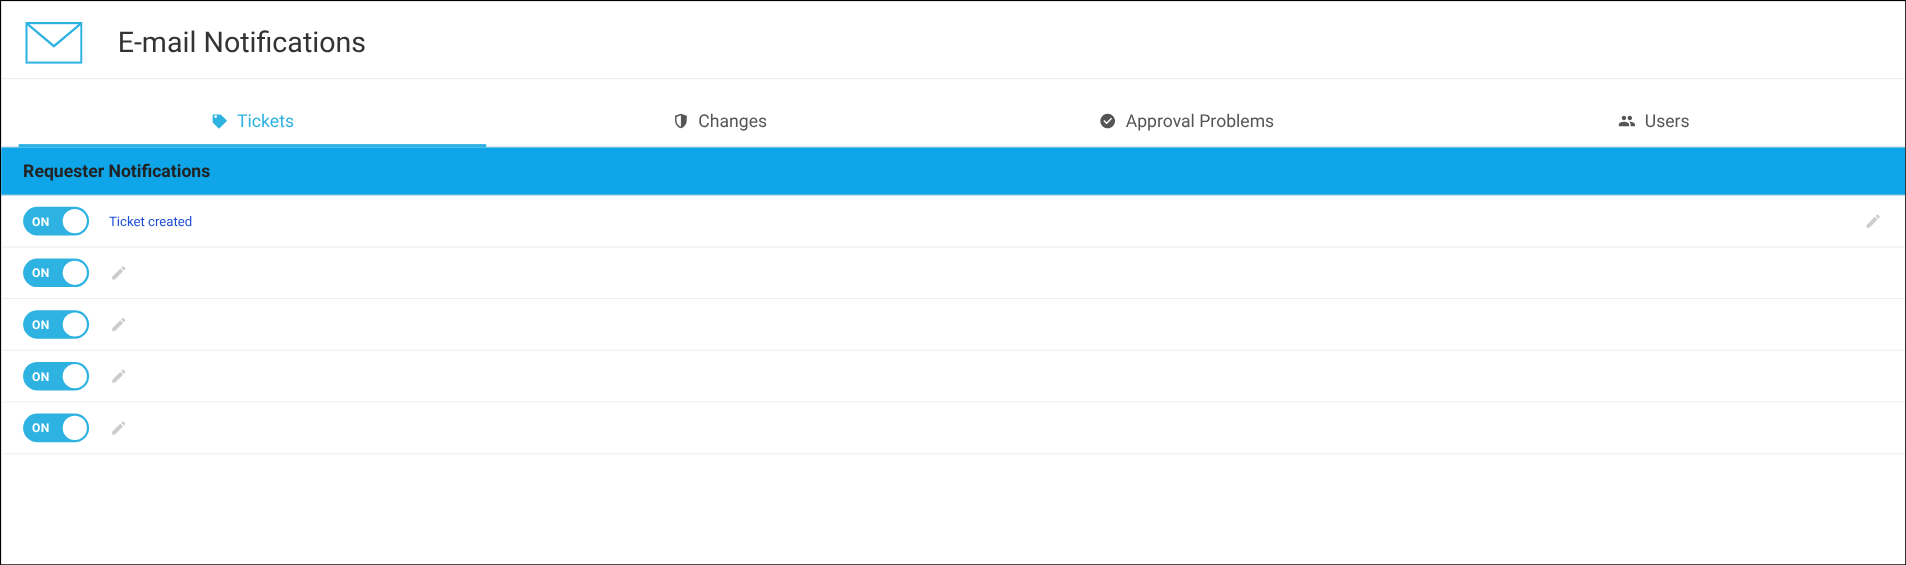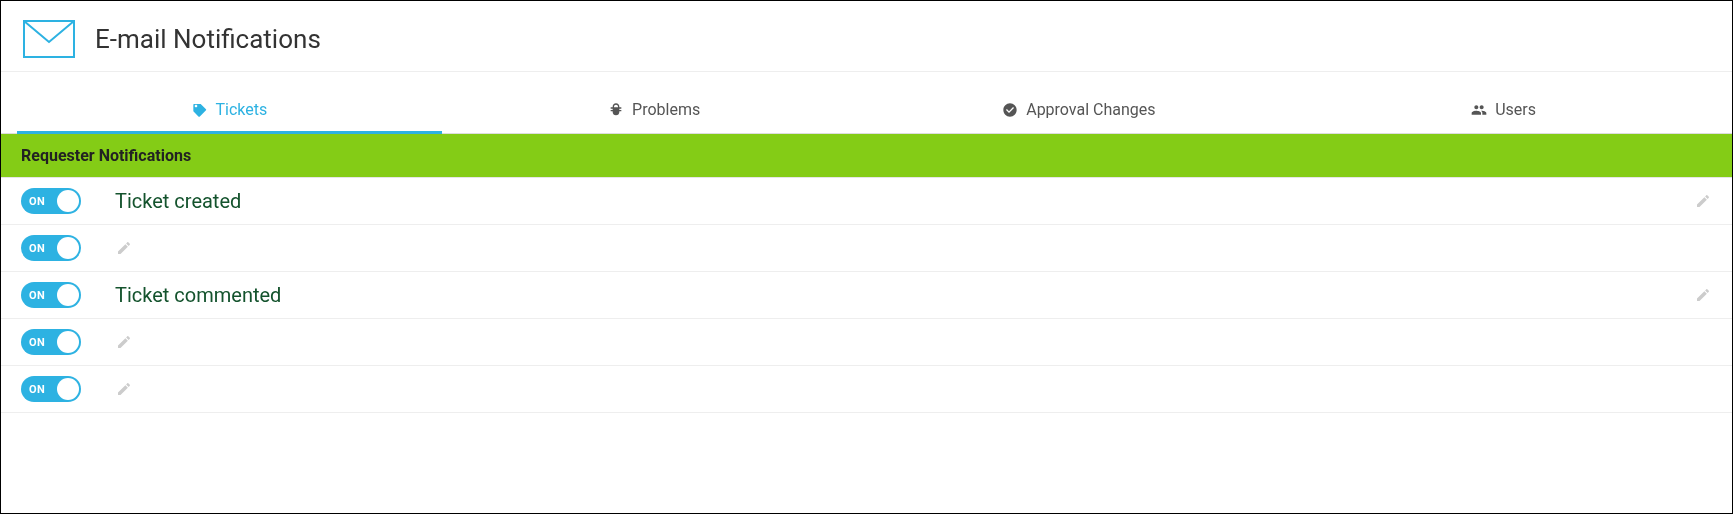--- a/index.html
+++ b/index.html
@@ -24,21 +24,21 @@
   }
   .header-icon {
     width: 56px;
     height: 40px;
     margin-right: 18px;
     display: flex;
     align-items: center;
     justify-content: center;
   }
   .header-icon svg { width: 52px; height: 38px; }
-  .header-titles { display: flex; flex-direction: column; }
+  .header-titles { display: flex; flex-direction: column; margin-left: 12px; }
   .page-title {
     font-size: 26px;
     font-weight: 400;
     color: #333;
     line-height: 1.1;
   }
   .page-subtitle {
     font-size: 14px;
     color: #666;
     margin-top: 2px;
@@ -69,33 +69,33 @@
     content: "";
     position: absolute;
     left: 0; right: 0; bottom: -1px;
     height: 3px;
     background: #2db2e2;
   }
   .tab-icon { width: 16px; height: 16px; display:inline-flex; align-items:center; justify-content:center; }
   .tab-icon svg { width: 16px; height: 16px; fill: currentColor; }
 
   .section-header {
-    background: #84cc16;
+    background: #0ea5e9;
     border-bottom: 1px solid #e5e5e5;
     padding: 12px 20px;
     font-size: 16px;
     font-weight: 700;
     color: #222;
   }
   .notif-row {
     display: flex;
     align-items: center;
     padding: 10px 20px;
     border-bottom: 1px solid #eee;
-    gap: 34px;
+    gap: 18px;
   }
   .toggle {
     width: 60px;
     height: 26px;
     border-radius: 13px;
     background: #2db2e2;
     position: relative;
     flex-shrink: 0;
     cursor: pointer;
     display: flex;
@@ -112,22 +112,22 @@
     position: absolute;
     right: 2px;
     top: 2px;
     width: 22px;
     height: 22px;
     background: #fff;
     border-radius: 50%;
   }
   .notif-label {
     flex: 1;
-    font-size: 20px;
-    color: #14532d;
+    font-size: 12px;
+    color: #1d4ed8;
   }
   .edit-icon {
     width: 18px;
     height: 18px;
     color: #ccc;
     cursor: pointer;
     display: flex;
     align-items: center;
     justify-content: center;
   }
@@ -154,38 +154,38 @@
 
     <div class="tab active">
       <span class="tab-icon">
         <svg viewBox="0 0 24 24">
             <path d="M21 11l-8-8-10 0c-.6 0-1 .4-1 1v10l8 8c.4.4 1 .4 1.4 0l9.6-9.6c.4-.4.4-1 0-1.4zM6 8c-1.1 0-2-.9-2-2s.9-2 2-2 2 .9 2 2-.9 2-2 2z"></path>
           </svg>
       </span>
       <span>Tickets</span>
     </div>
 
+
     <div class="tab">
       <span class="tab-icon">
         <svg viewBox="0 0 24 24">
-            <path d="M12 2C9 2 7 4 7 7v1H4v2h3v2H4v2h3v1c0 3 2 5 5 5s5-2 5-5v-1h3v-2h-3v-2h3V8h-3V7c0-3-2-5-5-5zm-3 5c0-1.7 1.3-3 3-3s3 1.3 3 3v1H9V7z"></path>
-          </svg>
-      </span>
-      <span>Problems</span>
-    </div>
-
+            <path d="M12 2L4 5v6c0 5 3.4 9.7 8 11 4.6-1.3 8-6 8-11V5l-8-3zm0 2.2V20c-3.5-1.2-6-5-6-9V6.4l6-2.2z"></path>
+          </svg>
+      </span>
+      <span>Changes</span>
+    </div>
 
 
     <div class="tab">
       <span class="tab-icon">
         <svg viewBox="0 0 24 24">
             <path d="M12 2C6.5 2 2 6.5 2 12s4.5 10 10 10 10-4.5 10-10S17.5 2 12 2zm-1.5 14.5L6 12l1.4-1.4 3.1 3.1 6.1-6.1L18 9l-7.5 7.5z"></path>
           </svg>
       </span>
-      <span>Approval Changes</span>
+      <span>Approval Problems</span>
     </div>
 
     <div class="tab">
       <span class="tab-icon">
         <svg viewBox="0 0 24 24">
             <path d="M16 11c1.7 0 3-1.3 3-3s-1.3-3-3-3-3 1.3-3 3 1.3 3 3 3zm-8 0c1.7 0 3-1.3 3-3S9.7 5 8 5 5 6.3 5 8s1.3 3 3 3zm0 2c-2.3 0-7 1.2-7 3.5V19h14v-2.5C15 14.2 10.3 13 8 13zm8 0c-.3 0-.6 0-1 .1 1.2.9 2 2 2 3.4V19h6v-2.5c0-2.3-4.7-3.5-7-3.5z"></path>
           </svg>
       </span>
       <span>Users</span>
     </div>
@@ -217,21 +217,20 @@
           <path d="M3 17.25V21h3.75L17.8 9.94l-3.75-3.75L3 17.25zM20.7 7c.4-.4.4-1 0-1.4l-2.3-2.3c-.4-.4-1-.4-1.4 0l-1.8 1.8 3.75 3.75L20.7 7z"></path>
         </svg>
     </div>
   </div>
 
   <div class="notif-row">
     <div class="toggle">
       <span class="toggle-label">ON</span>
       <span class="toggle-knob"></span>
     </div>
-    <div class="notif-label">Ticket commented</div>
     <div class="edit-icon">
       <svg viewBox="0 0 24 24">
           <path d="M3 17.25V21h3.75L17.8 9.94l-3.75-3.75L3 17.25zM20.7 7c.4-.4.4-1 0-1.4l-2.3-2.3c-.4-.4-1-.4-1.4 0l-1.8 1.8 3.75 3.75L20.7 7z"></path>
         </svg>
     </div>
   </div>
 
   <div class="notif-row">
     <div class="toggle">
       <span class="toggle-label">ON</span>

